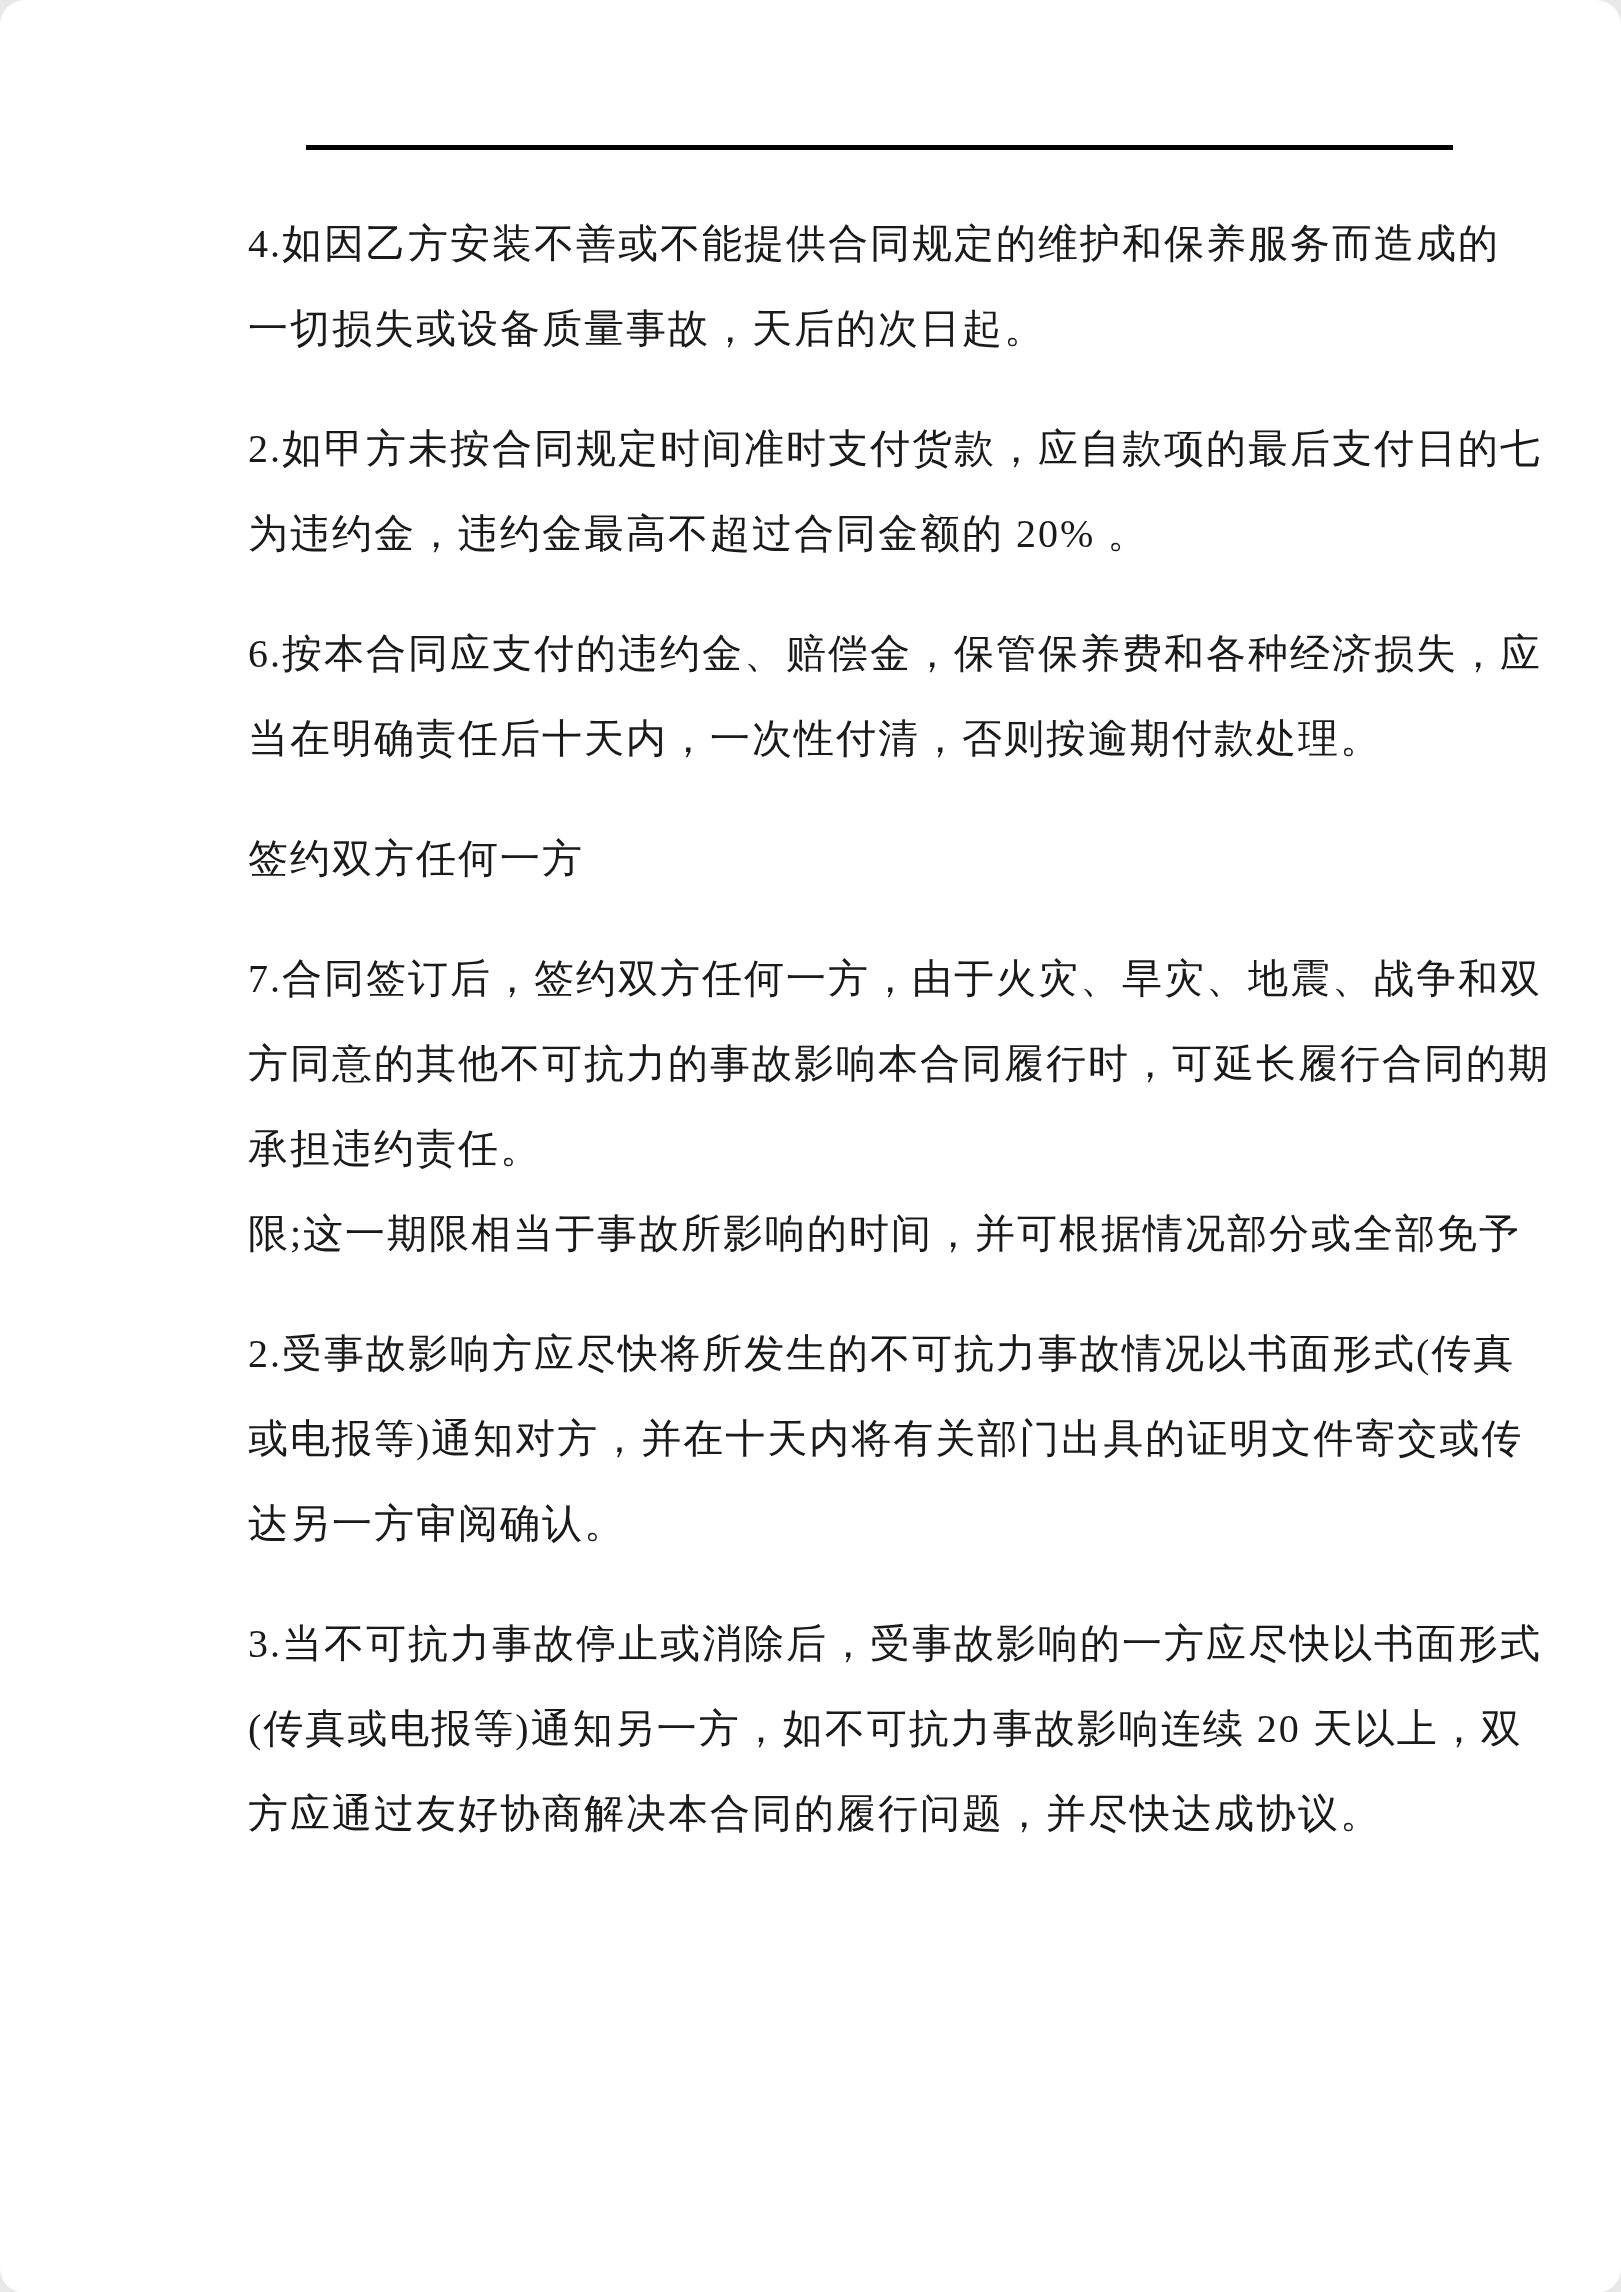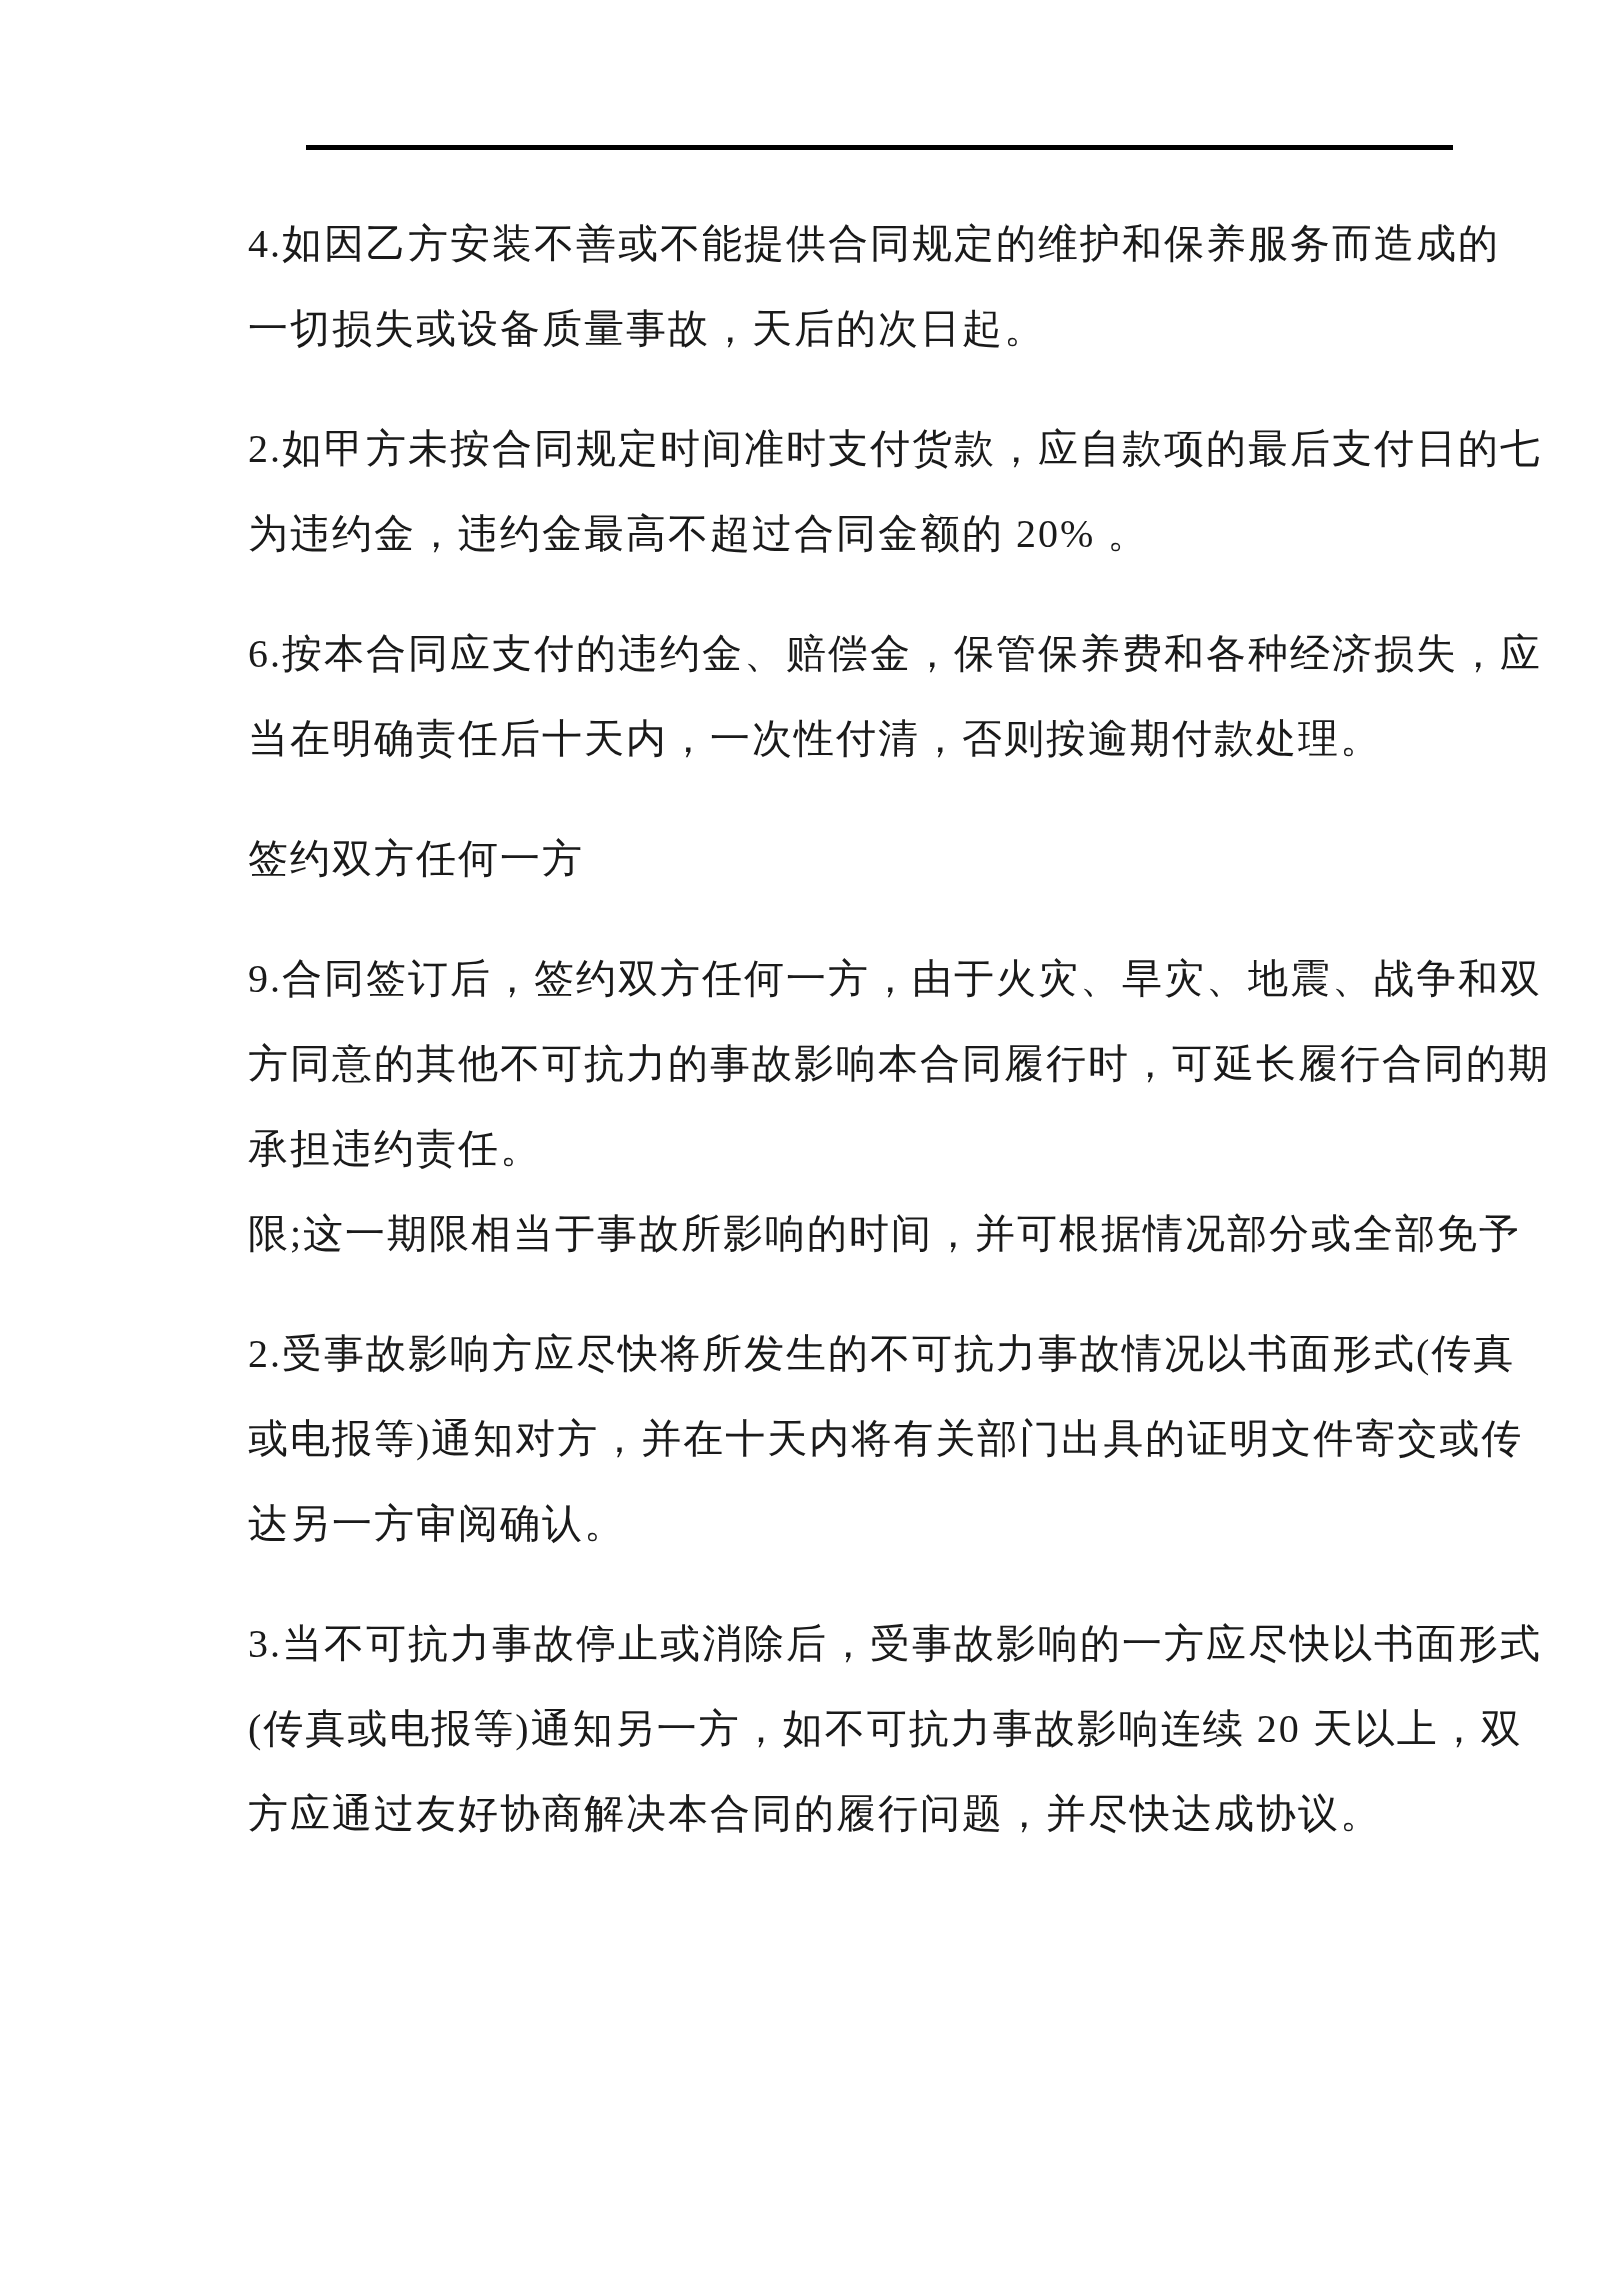--- a/index.html
+++ b/index.html
@@ -8,20 +8,21 @@
     background: #e8e8e8;
   }
   .page {
     position: relative;
     width: 1621px;
     height: 2293px;
     margin: 0 auto;
     background: var(--page-bg, #ffffff);
     overflow: hidden;
     font-family: "Liberation Serif", "DejaVu Serif", serif;
+    border-radius: 25px;
   }
   .rule {
     position: absolute;
     left: 306px;
     top: 145px;
     width: 1147px;
     height: 4.9px;
     background: var(--rule-color, #000000);
   }
   .content {
@@ -68,21 +69,21 @@
         <span class="line last">为违约金，违约金最高不超过合同金额的 20% 。</span>
       </div>
       <div class="block paragraph">
         <span class="line">6.按本合同应支付的违约金、赔偿金，保管保养费和各种经济损失，应</span>
         <span class="line last">当在明确责任后十天内，一次性付清，否则按逾期付款处理。</span>
       </div>
       <div class="block heading">
         <span class="line last">签约双方任何一方</span>
       </div>
       <div class="block paragraph">
-        <span class="line">9.合同签订后，签约双方任何一方，由于火灾、旱灾、地震、战争和双</span>
+        <span class="line">7.合同签订后，签约双方任何一方，由于火灾、旱灾、地震、战争和双</span>
         <span class="line">方同意的其他不可抗力的事故影响本合同履行时，可延长履行合同的期</span>
         <span class="line last">承担违约责任。</span>
         <span class="line">限;这一期限相当于事故所影响的时间，并可根据情况部分或全部免予</span>
       </div>
       <div class="block paragraph">
         <span class="line">2.受事故影响方应尽快将所发生的不可抗力事故情况以书面形式(传真</span>
         <span class="line">或电报等)通知对方，并在十天内将有关部门出具的证明文件寄交或传</span>
         <span class="line last">达另一方审阅确认。</span>
       </div>
       <div class="block paragraph">

